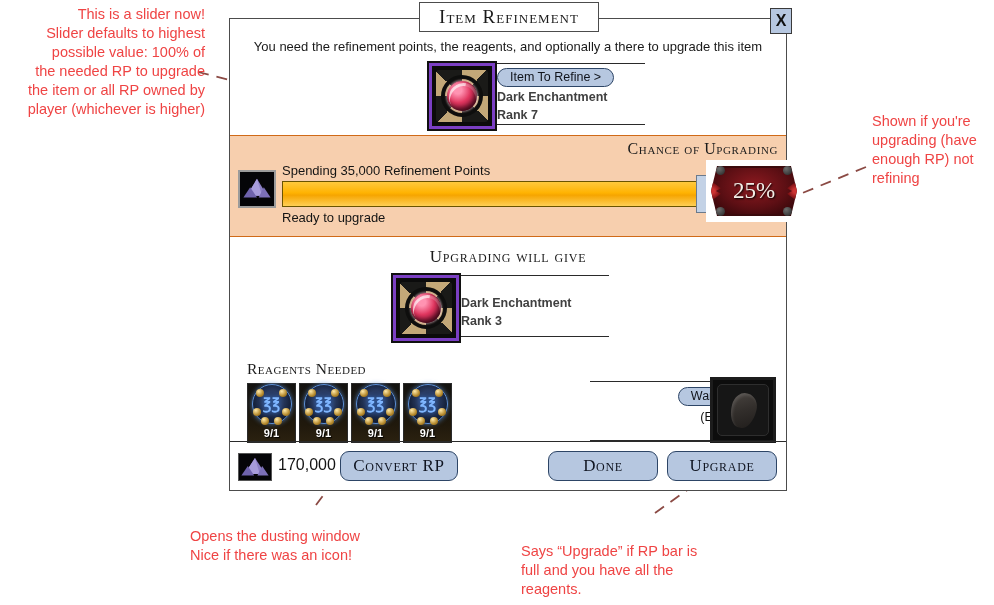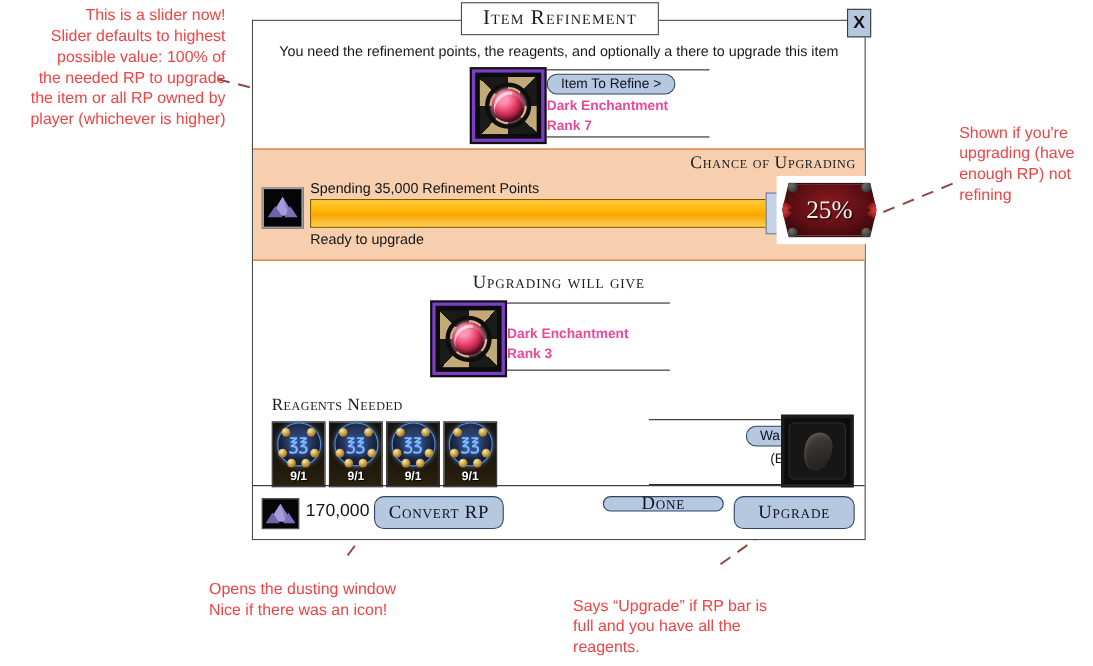--- a/index.html
+++ b/index.html
@@ -120,21 +120,21 @@
     display:inline-block;
     background:#b6c7e0;
     border:1.5px solid #2d4566;
     border-radius:11px;
     font-size:12.5px;
     color:#10131a;
     padding:1px 12px 2px 12px;
     cursor:pointer;
   }
   .item-name{
-    color:#ec4899;
+    color:#404040;
     font-weight:bold;
     font-size:12.5px;
     line-height:15px;
     margin-top:3px;
   }
 
   
   #rp-panel{
     position:absolute;
     left:0;top:116px;
@@ -315,21 +315,21 @@
     border:1.5px solid #2d4566;
     border-radius:9px;
     font-family:"Liberation Serif", serif;
     font-size:17px;font-variant:small-caps;letter-spacing:.7px;
     color:#0f1420;
     display:flex;align-items:center;justify-content:center;
     cursor:pointer;
     box-sizing:border-box;
   }
   #btn-convert{left:110px;top:9px;width:118px;height:30px;}
-  #btn-done{left:318px;top:9px;width:110px;height:14px;}
+  #btn-done{left:318px;top:9px;width:110px;height:30px;}
   #btn-upgrade{left:437px;top:9px;width:110px;height:30px;}
 </style>
 </head>
 <body>
 
 <svg class="leaders">
   <g stroke="#8b4a44" stroke-width="1.8" fill="none" stroke-dasharray="11 8" stroke-linecap="butt">
     <path d="M198,72 L672,192"></path>
     <path d="M866,167 L795,196"></path>
     <path d="M316,505 L336,478"></path>

